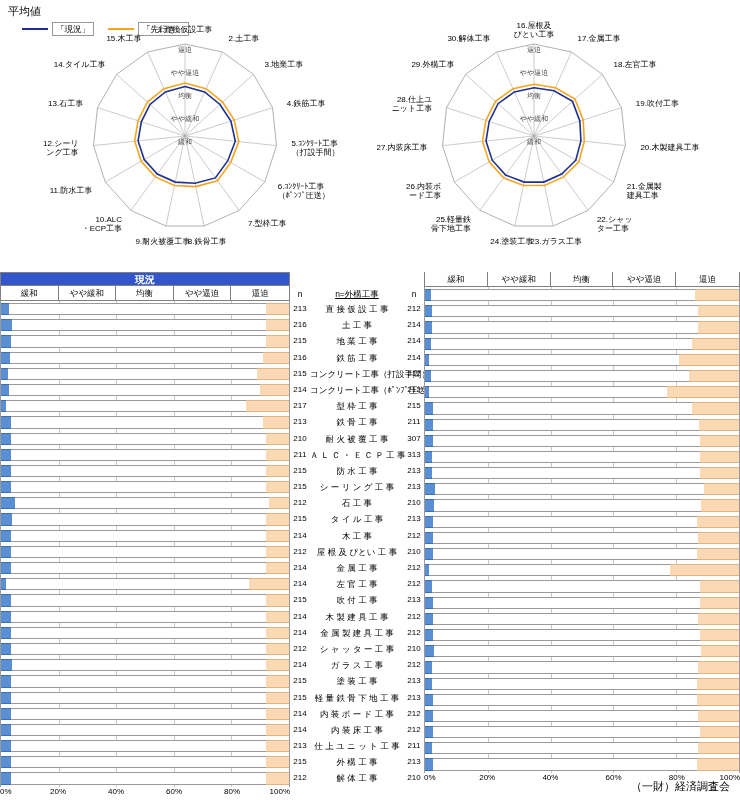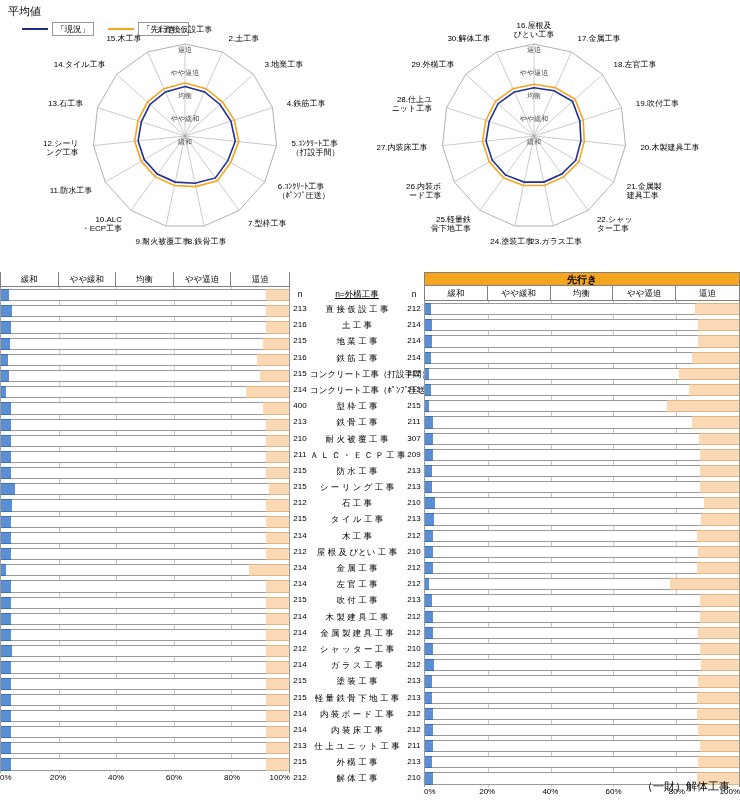--- a/index.html
+++ b/index.html
@@ -258,20 +258,21 @@
         <text x="122.1" y="211.6" text-anchor="end" class="axis-label"><tspan x="122.1" dy="0">25.軽量鉄</tspan><tspan x="122.1" dy="9">骨下地工事</tspan></text>
         <text x="92.3" y="178.5" text-anchor="end" class="axis-label"><tspan x="92.3" dy="0">26.内装ボ</tspan><tspan x="92.3" dy="9">ード工事</tspan></text>
         <text x="78.6" y="140.2" text-anchor="end" class="axis-label"><tspan x="78.6" dy="0">27.内装床工事</tspan></text>
         <text x="83.2" y="91.9" text-anchor="end" class="axis-label"><tspan x="83.2" dy="0">28.仕上ユ</tspan><tspan x="83.2" dy="9">ニット工事</tspan></text>
         <text x="105.5" y="57.4" text-anchor="end" class="axis-label"><tspan x="105.5" dy="0">29.外構工事</tspan></text>
         <text x="141.5" y="31.3" text-anchor="end" class="axis-label"><tspan x="141.5" dy="0">30.解体工事</tspan></text>
       </svg>
   </div>
 
   <div class="panel" id="panel-left">
+    <div class="panel-title">現況</div>
     <div class="cat-header">
       <div>緩和</div>
       <div>やや緩和</div>
       <div>均衡</div>
       <div>やや逼迫</div>
       <div>逼迫</div>
     </div>
     <div class="rows" id="rows-left">
         <div class="row">
           <div class="bar-area">
@@ -705,38 +706,38 @@
           <div class="nL">215</div>
           <div class="nm tiny">コンクリート工事（打設手間）</div>
           <div class="nR">212</div>
         </div>
         <div class="row-c">
           <div class="nL">214</div>
           <div class="nm tiny">コンクリート工事（ﾎﾟﾝﾌﾟ圧送）</div>
           <div class="nR">212</div>
         </div>
         <div class="row-c">
-          <div class="nL">400</div>
+          <div class="nL">217</div>
           <div class="nm">型    枠    工 事</div>
           <div class="nR">215</div>
         </div>
         <div class="row-c">
           <div class="nL">213</div>
           <div class="nm">鉄    骨    工 事</div>
           <div class="nR">211</div>
         </div>
         <div class="row-c">
           <div class="nL">210</div>
           <div class="nm">耐 火 被 覆 工 事</div>
           <div class="nR">307</div>
         </div>
         <div class="row-c">
           <div class="nL">211</div>
           <div class="nm tiny">Ａ Ｌ Ｃ ・ Ｅ Ｃ Ｐ 工 事</div>
-          <div class="nR">209</div>
+          <div class="nR">313</div>
         </div>
         <div class="row-c">
           <div class="nL">215</div>
           <div class="nm">防    水    工 事</div>
           <div class="nR">213</div>
         </div>
         <div class="row-c">
           <div class="nL">215</div>
           <div class="nm">シ ー リ ン グ 工 事</div>
           <div class="nR">213</div>
@@ -828,21 +829,20 @@
         </div>
         <div class="row-c">
           <div class="nL">212</div>
           <div class="nm">解    体    工 事</div>
           <div class="nR">210</div>
         </div>
       </div>
   </div>
 
   <div class="panel" id="panel-right">
-    <div class="panel-title">先行き</div>
     <div class="cat-header">
       <div>緩和</div>
       <div>やや緩和</div>
       <div>均衡</div>
       <div>やや逼迫</div>
       <div>逼迫</div>
     </div>
     <div class="rows" id="rows-right">
         <div class="row">
           <div class="bar-area">
@@ -1238,15 +1238,15 @@
     <div class="axis-ticks" id="ticks-right">
         <span style="left: 0%; transform: translateX(0px);">0%</span>
         <span style="left: 20%;">20%</span>
         <span style="left: 40%;">40%</span>
         <span style="left: 60%;">60%</span>
         <span style="left: 80%;">80%</span>
         <span style="left: 100%; transform: translateX(-100%);">100%</span>
       </div>
   </div>
 
-  <div class="credit">（一財）解体工事</div>
+  <div class="credit">（一財）経済調査会</div>
 
 </div>
 
 </body></html>

